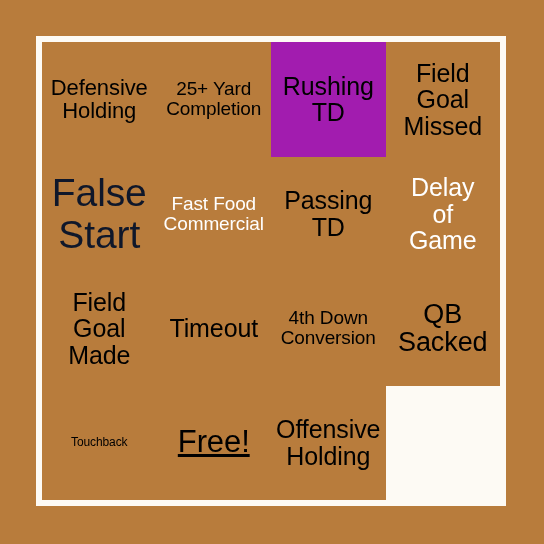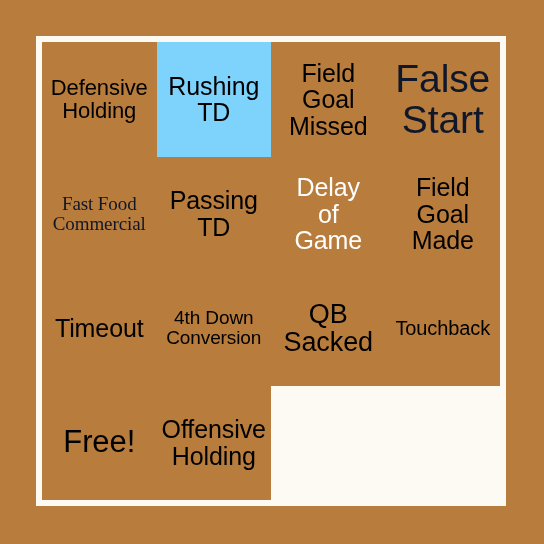--- a/index.html
+++ b/index.html
@@ -35,42 +35,44 @@
     text-align: center;
     line-height: 1.06;
     padding: 2px;
     box-sizing: border-box;
     overflow: hidden;
     white-space: pre-line;
     font-weight: 400;
     letter-spacing: -0.1px;
   }
   
-  .bingo-cell[data-size="xs"]   { font-size: 20px; }
+  .bingo-cell[data-size="xs"]   { font-size: 12px; }
   .bingo-cell[data-size="s"]    { font-size: 19px; }
   .bingo-cell[data-size="m"]    { font-size: 22px; }
   .bingo-cell[data-size="ml"]   { font-size: 25px; }
   .bingo-cell[data-size="l"]    { font-size: 27px; }
-  .bingo-cell[data-size="xl"]   { font-size: 31px; }
+  .bingo-cell[data-size="xl"]   { font-size: 31px; text-decoration: underline; }
   .bingo-cell[data-size="xxl"]  { font-size: 39px; }
 </style>
 </head>
 <body>
 
 <div id="bingo-card" style="background: rgb(253, 250, 244); grid-template-columns: repeat(4, 1fr); grid-template-rows: repeat(4, 1fr);">
     <div class="bingo-cell" data-size="m" style="background: rgb(184, 124, 60); color: rgb(0, 0, 0);">Defensive
 Holding</div>
-    <div class="bingo-cell" data-size="ml" style="background: #7dd3fc; color: rgb(0, 0, 0);">Rushing
+    <div class="bingo-cell" data-size="s" style="background: rgb(184, 124, 60); color: rgb(0, 0, 0);">25+ Yard
+Completion</div>
+    <div class="bingo-cell" data-size="ml" style="background: #a21caf; color: rgb(0, 0, 0);">Rushing
 TD</div>
     <div class="bingo-cell" data-size="ml" style="background: rgb(184, 124, 60); color: rgb(0, 0, 0);">Field
 Goal
 Missed</div>
     <div class="bingo-cell" data-size="xxl" style="background: rgb(184, 124, 60); color: #0f172a;">False
 Start</div>
-    <div class="bingo-cell" data-size="s" style="background: rgb(184, 124, 60); color: #0f172a; font-family: Liberation Serif, serif;">Fast Food
+    <div class="bingo-cell" data-size="s" style="background: rgb(184, 124, 60); color: #ffffff;">Fast Food
 Commercial</div>
     <div class="bingo-cell" data-size="ml" style="background: rgb(184, 124, 60); color: rgb(0, 0, 0);">Passing
 TD</div>
     <div class="bingo-cell" data-size="ml" style="background: rgb(184, 124, 60); color: #ffffff;">Delay
 of
 Game</div>
     <div class="bingo-cell" data-size="ml" style="background: rgb(184, 124, 60); color: rgb(0, 0, 0);">Field
 Goal
 Made</div>
     <div class="bingo-cell" data-size="ml" style="background: rgb(184, 124, 60); color: rgb(0, 0, 0);">Timeout</div>

